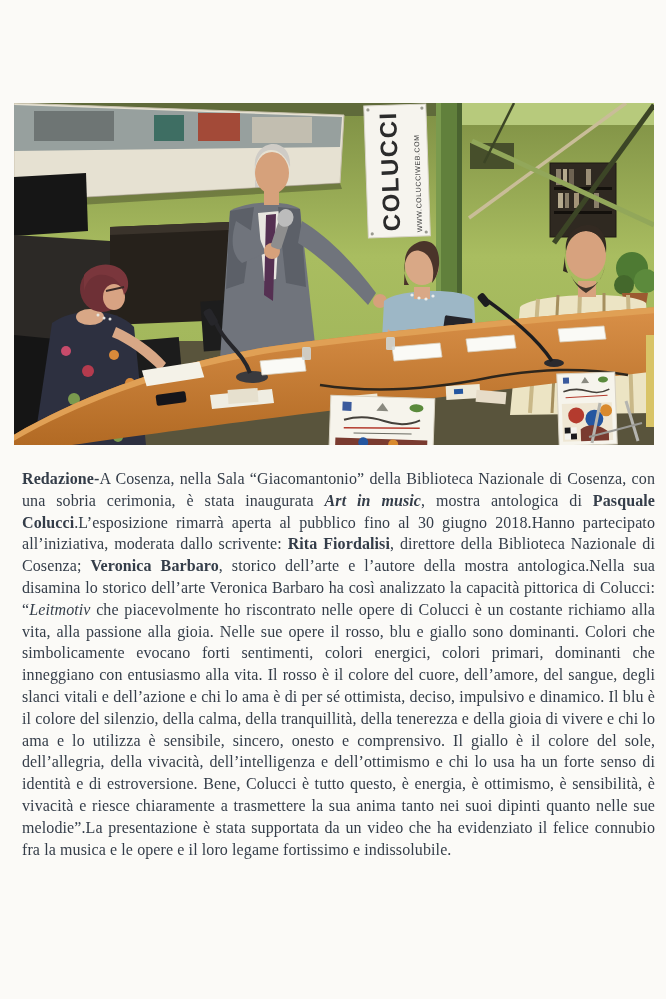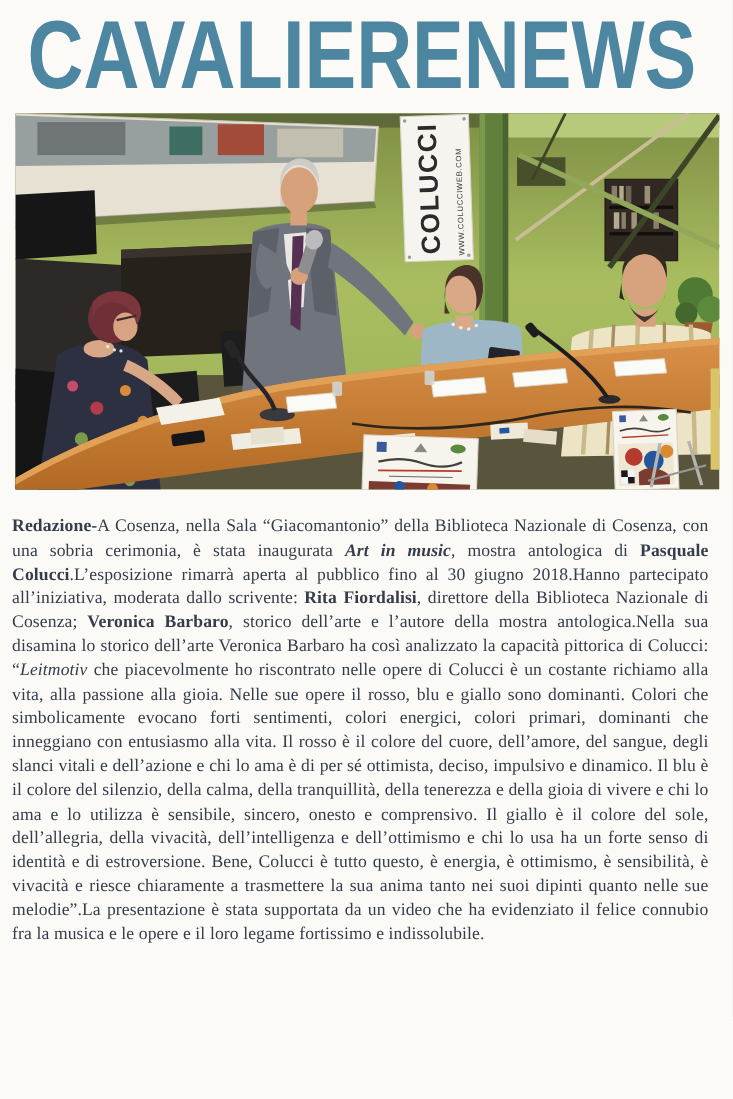--- a/index.html
+++ b/index.html
@@ -4,38 +4,33 @@
 <style>
   html,body{margin:0;padding:0;background:#e9e9e9;}
   .page{
     position:relative;width:666px;height:999px;margin:0 auto;
     background:#fbfaf7;overflow:hidden;
     font-family:"Liberation Serif", serif;
   }
   .logo-wrap{position:absolute;left:13px;top:6px;width:640px;height:92px;}
   .photo-wrap{position:absolute;left:14px;top:103px;width:640px;height:342px;}
   .article{
-    position:absolute;left:11px;top:468px;width:633px;
+    position:absolute;left:22px;top:468px;width:633px;
     text-align:justify;
     font-size:16px;line-height:21.8px;
     letter-spacing:.1px;
   }
   .article p{margin:0;}
   svg{display:block;}
 </style>
 </head>
 <body>
 
 <div class="page">
 
-  <div class="logo-wrap">
-    <svg width="640" height="92" viewBox="0 0 640 92">
-      <text x="12" y="74" font-size="88" font-weight="bold" font-family="Liberation Sans, sans-serif" textLength="608" lengthAdjust="spacingAndGlyphs" fill="#4d86a0">CAVALIERENEWS</text>
-    </svg>
-  </div>
 
   <div class="photo-wrap">
     <svg width="640" height="342" viewBox="0 0 640 342">
       <defs>
         <linearGradient id="wallGrad" x1="0" y1="0" x2="0" y2="1">
           <stop offset="0" stop-color="#7e8f44"></stop>
           <stop offset="0.45" stop-color="#a9bd60"></stop>
           <stop offset="1" stop-color="#9cb258"></stop>
         </linearGradient>
         <linearGradient id="tableGrad" x1="0" y1="0" x2="0" y2="1">

